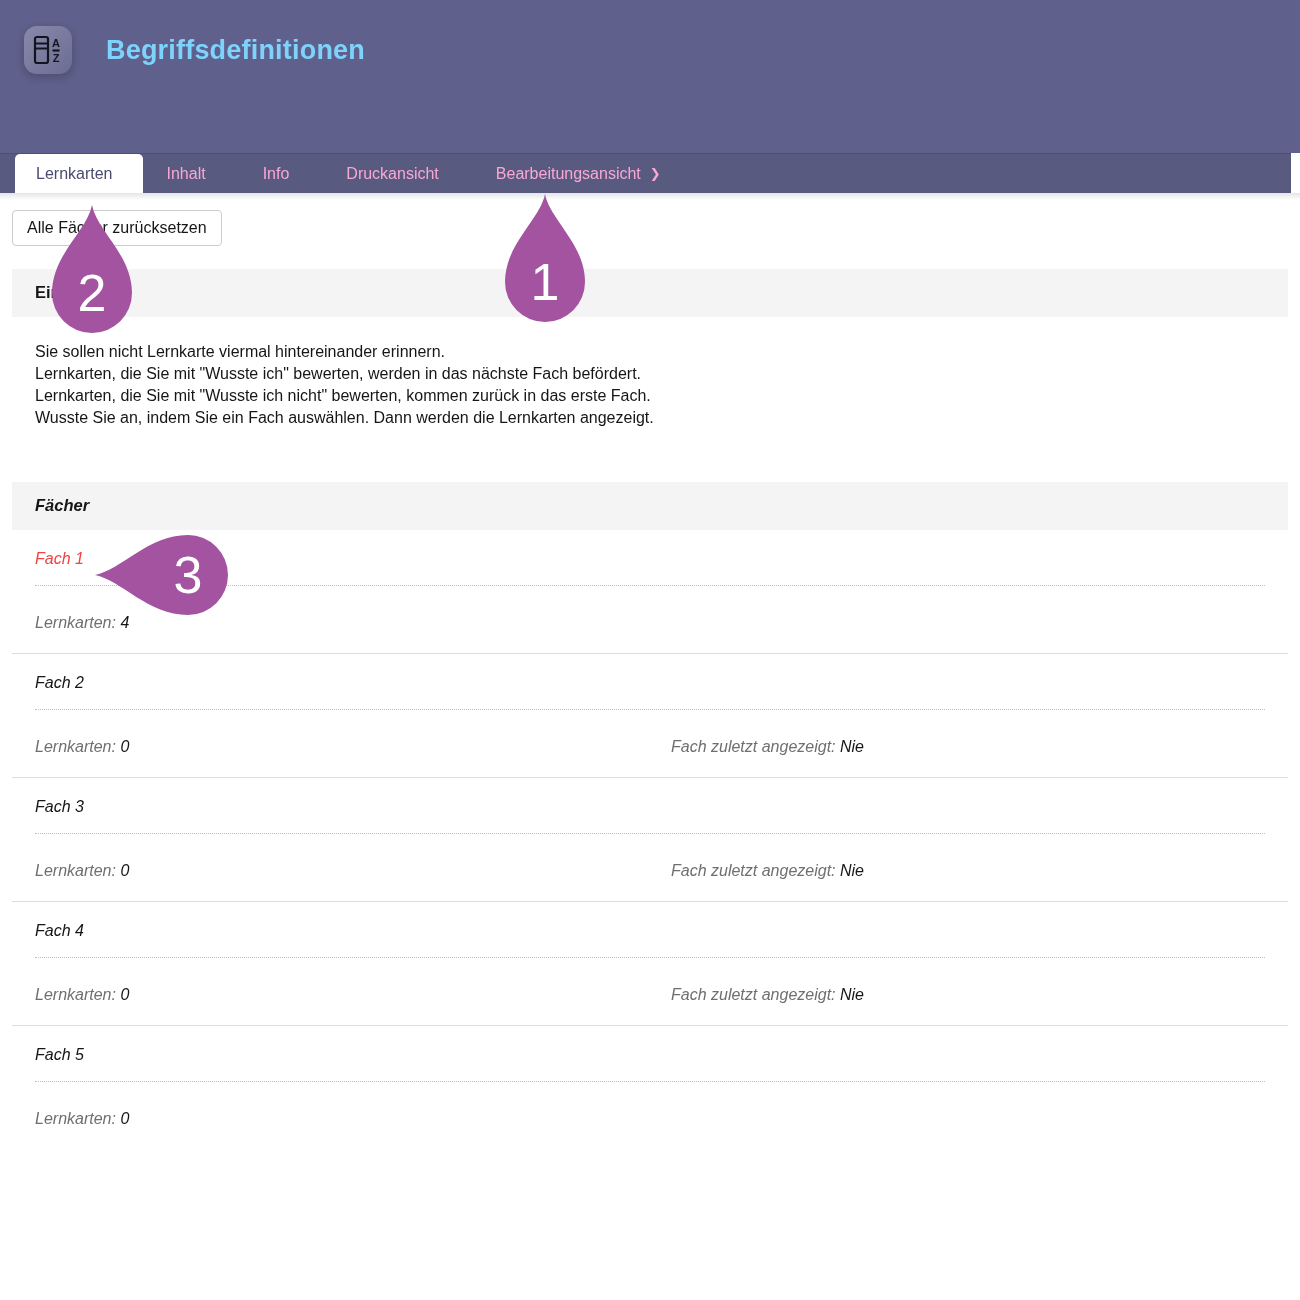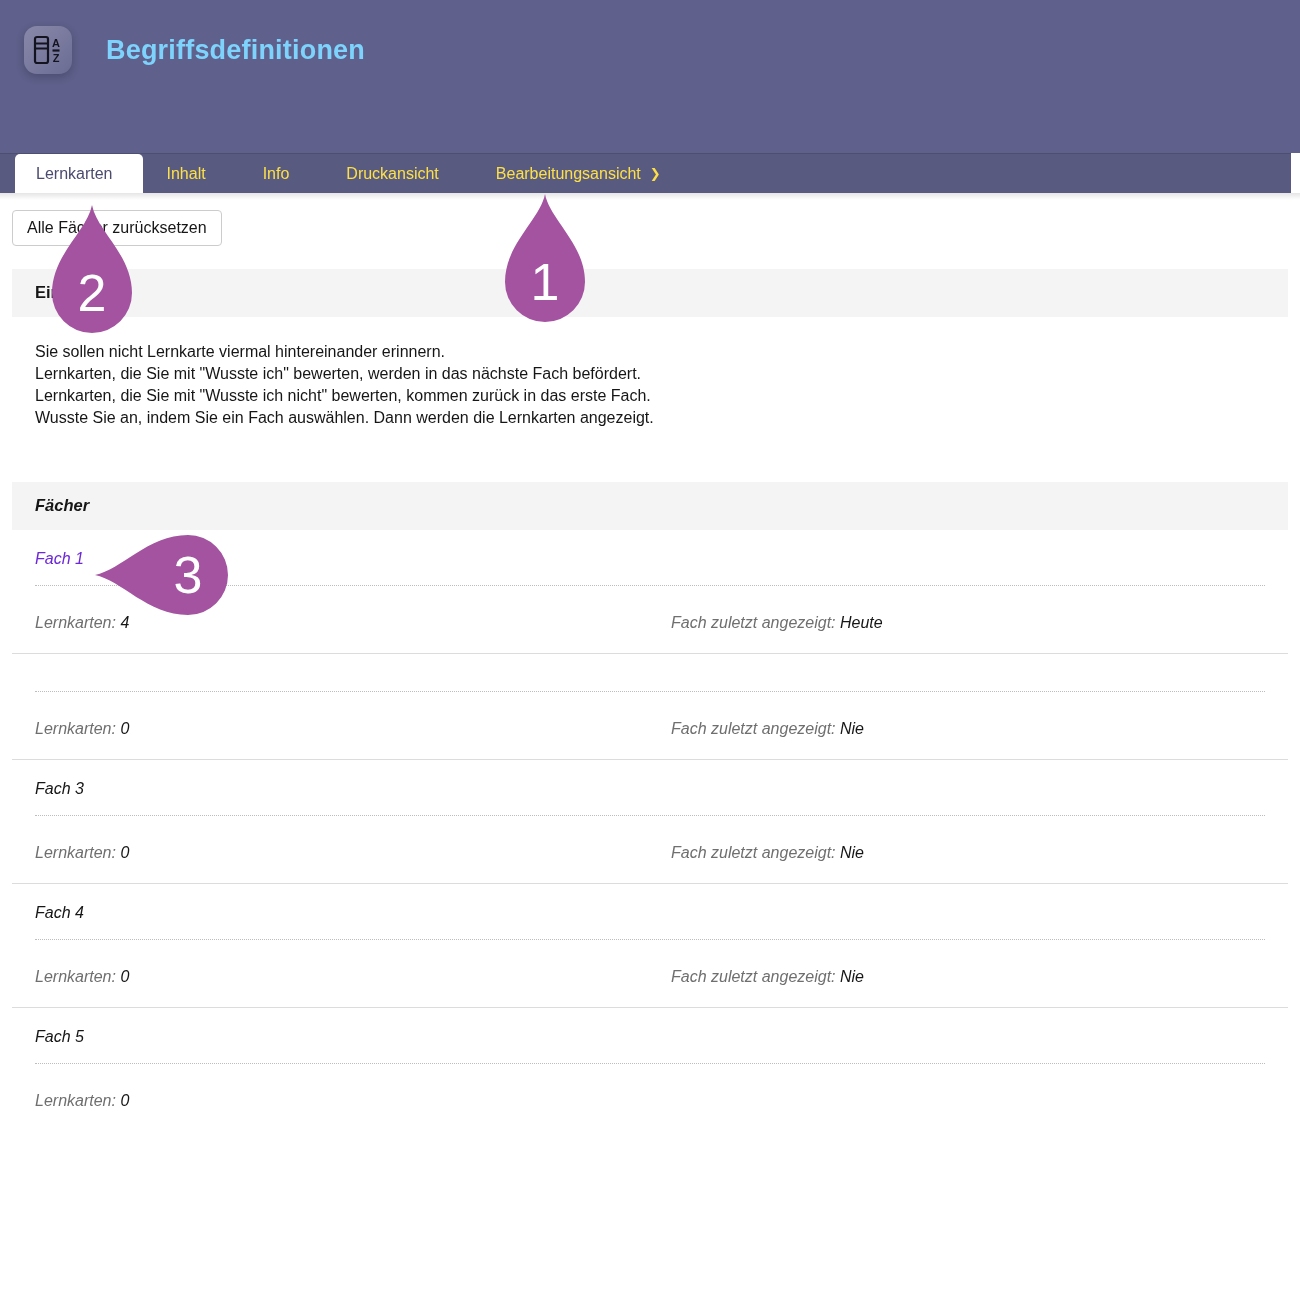--- a/index.html
+++ b/index.html
@@ -41,21 +41,21 @@
   .tabbar {
     position: absolute; top: 153px; left: 0; right: 9px;
     height: 40px;
     background: #585a80;
     border-top: 1px solid rgba(0,0,0,0.12);
     display: flex;
     padding-left: 15px;
   }
   .tab {
     display: flex; align-items: center;
-    color: #fde047;
+    color: #f9a8d4;
     font-size: 16px;
     padding: 0 16px;
     margin: 0 8px;
     cursor: pointer;
     white-space: nowrap;
   }
   .tab.active {
     background: #ffffff;
     color: #4b4b6f;
     border-radius: 5px 5px 0 0;
@@ -110,21 +110,21 @@
   .panel-body .intro-line { white-space: pre-wrap; }
 
   
   .fach-row {
     padding: 20px 23px 21px 23px;
     border-bottom: 1px solid #dcdcdc;
     background: #ffffff;
   }
   .fach-row:last-child { border-bottom: none; }
   .fach-title { font-size: 16px; color: #161616; }
-  .fach-title.link { color: #6d28d9; cursor: pointer; text-decoration: none; }
+  .fach-title.link { color: #ef4444; cursor: pointer; text-decoration: none; }
   .dotted-sep {
     border-bottom: 1px dotted #bdbdbd;
     margin-top: 17px;
     height: 0;
   }
   .fach-stats {
     display: grid;
     grid-template-columns: 636px 1fr;
     margin-top: 28px;
   }
@@ -198,27 +198,24 @@
     <div class="panel-header">Fächer</div>
     <div id="fach-rows">
         <div class="fach-row">
     <div class="fach-title link">Fach 1</div>
     <div class="dotted-sep"></div>
     <div class="fach-stats">
       <div>
         <span class="stat-label">Lernkarten:</span>
         <span class="stat-value">4</span>
       </div>
-      <div>
-        <span class="stat-label">Fach zuletzt angezeigt:</span>
-        <span class="stat-value">Heute</span>
-      </div>
-    </div>
-  </div>
-        <div class="fach-row">
+    </div>
+  </div>
+        <div class="fach-row">
+    <div class="fach-title">Fach 2</div>
     <div class="dotted-sep"></div>
     <div class="fach-stats">
       <div>
         <span class="stat-label">Lernkarten:</span>
         <span class="stat-value">0</span>
       </div>
       <div>
         <span class="stat-label">Fach zuletzt angezeigt:</span>
         <span class="stat-value">Nie</span>
       </div>

